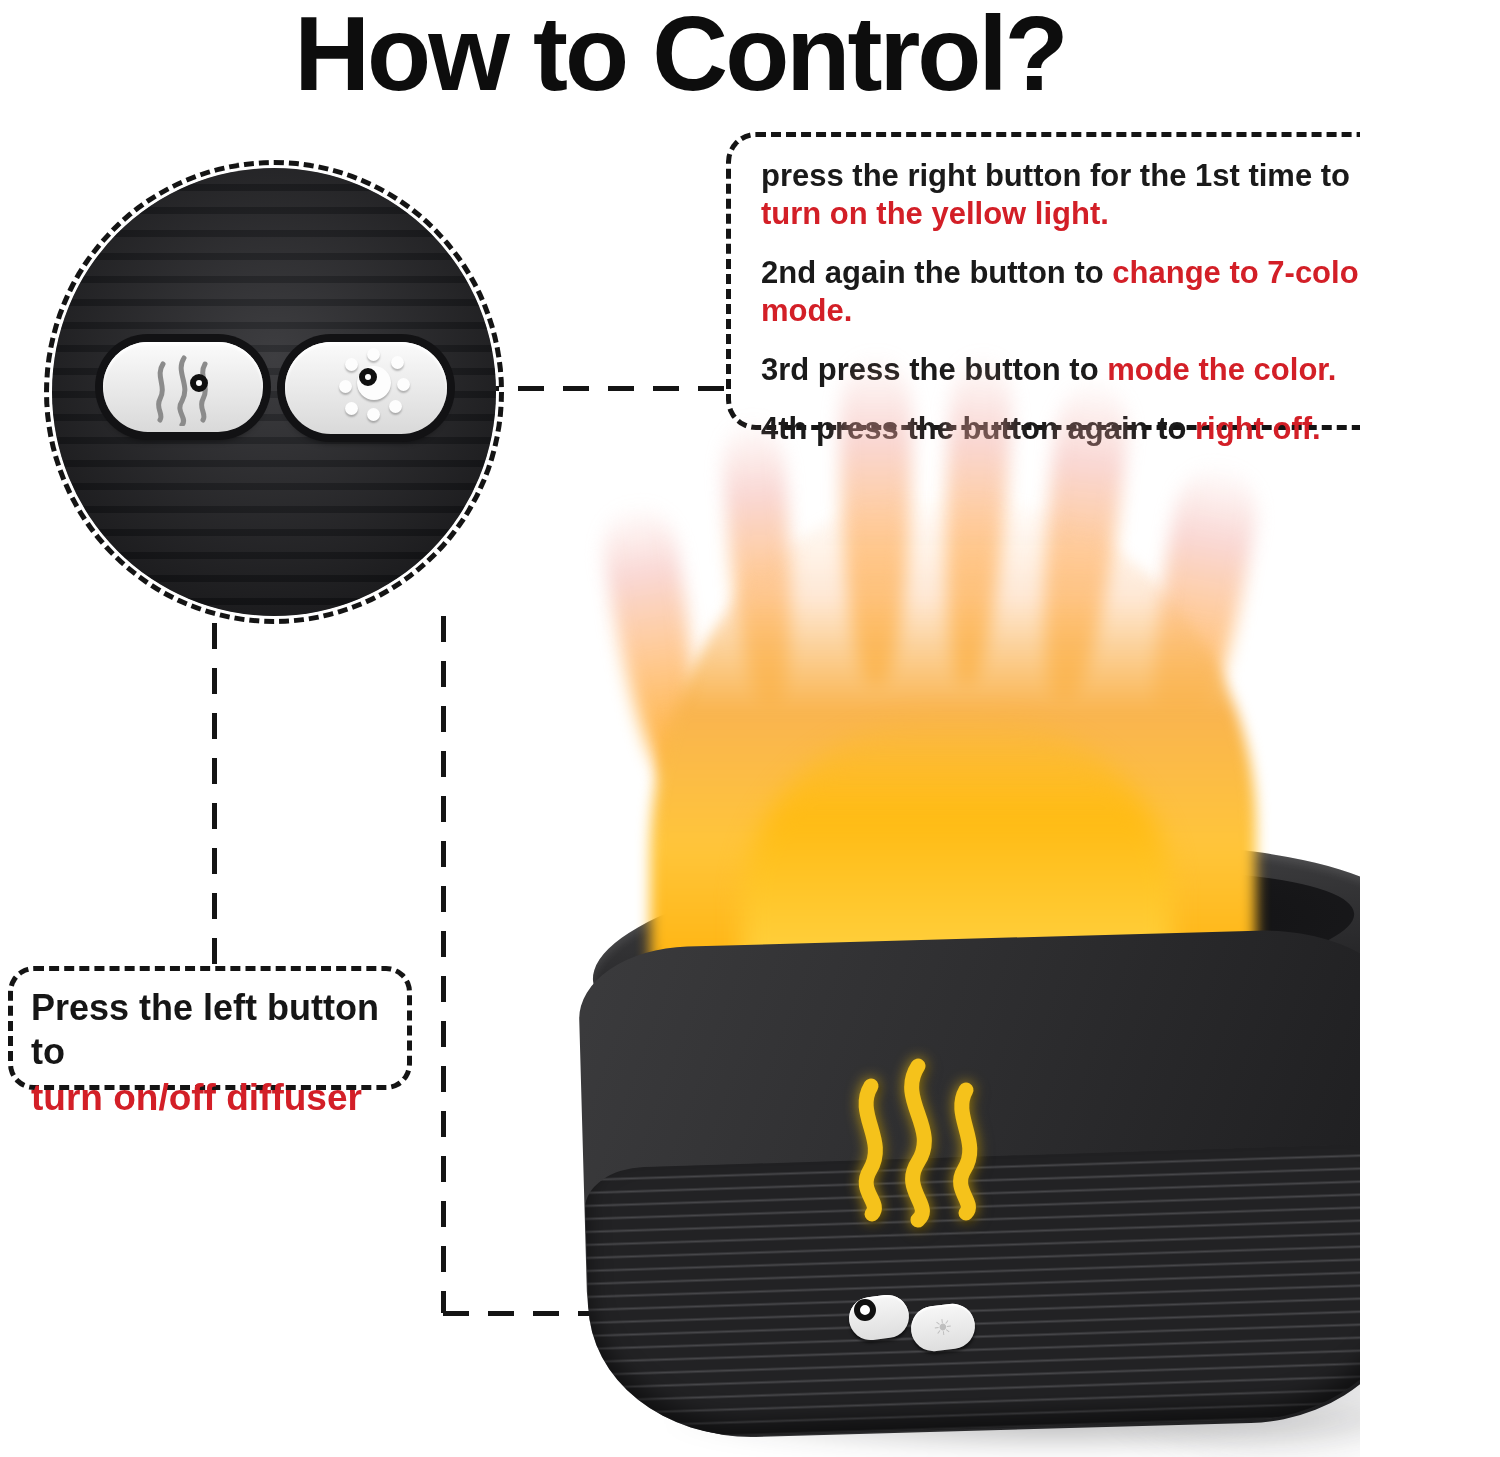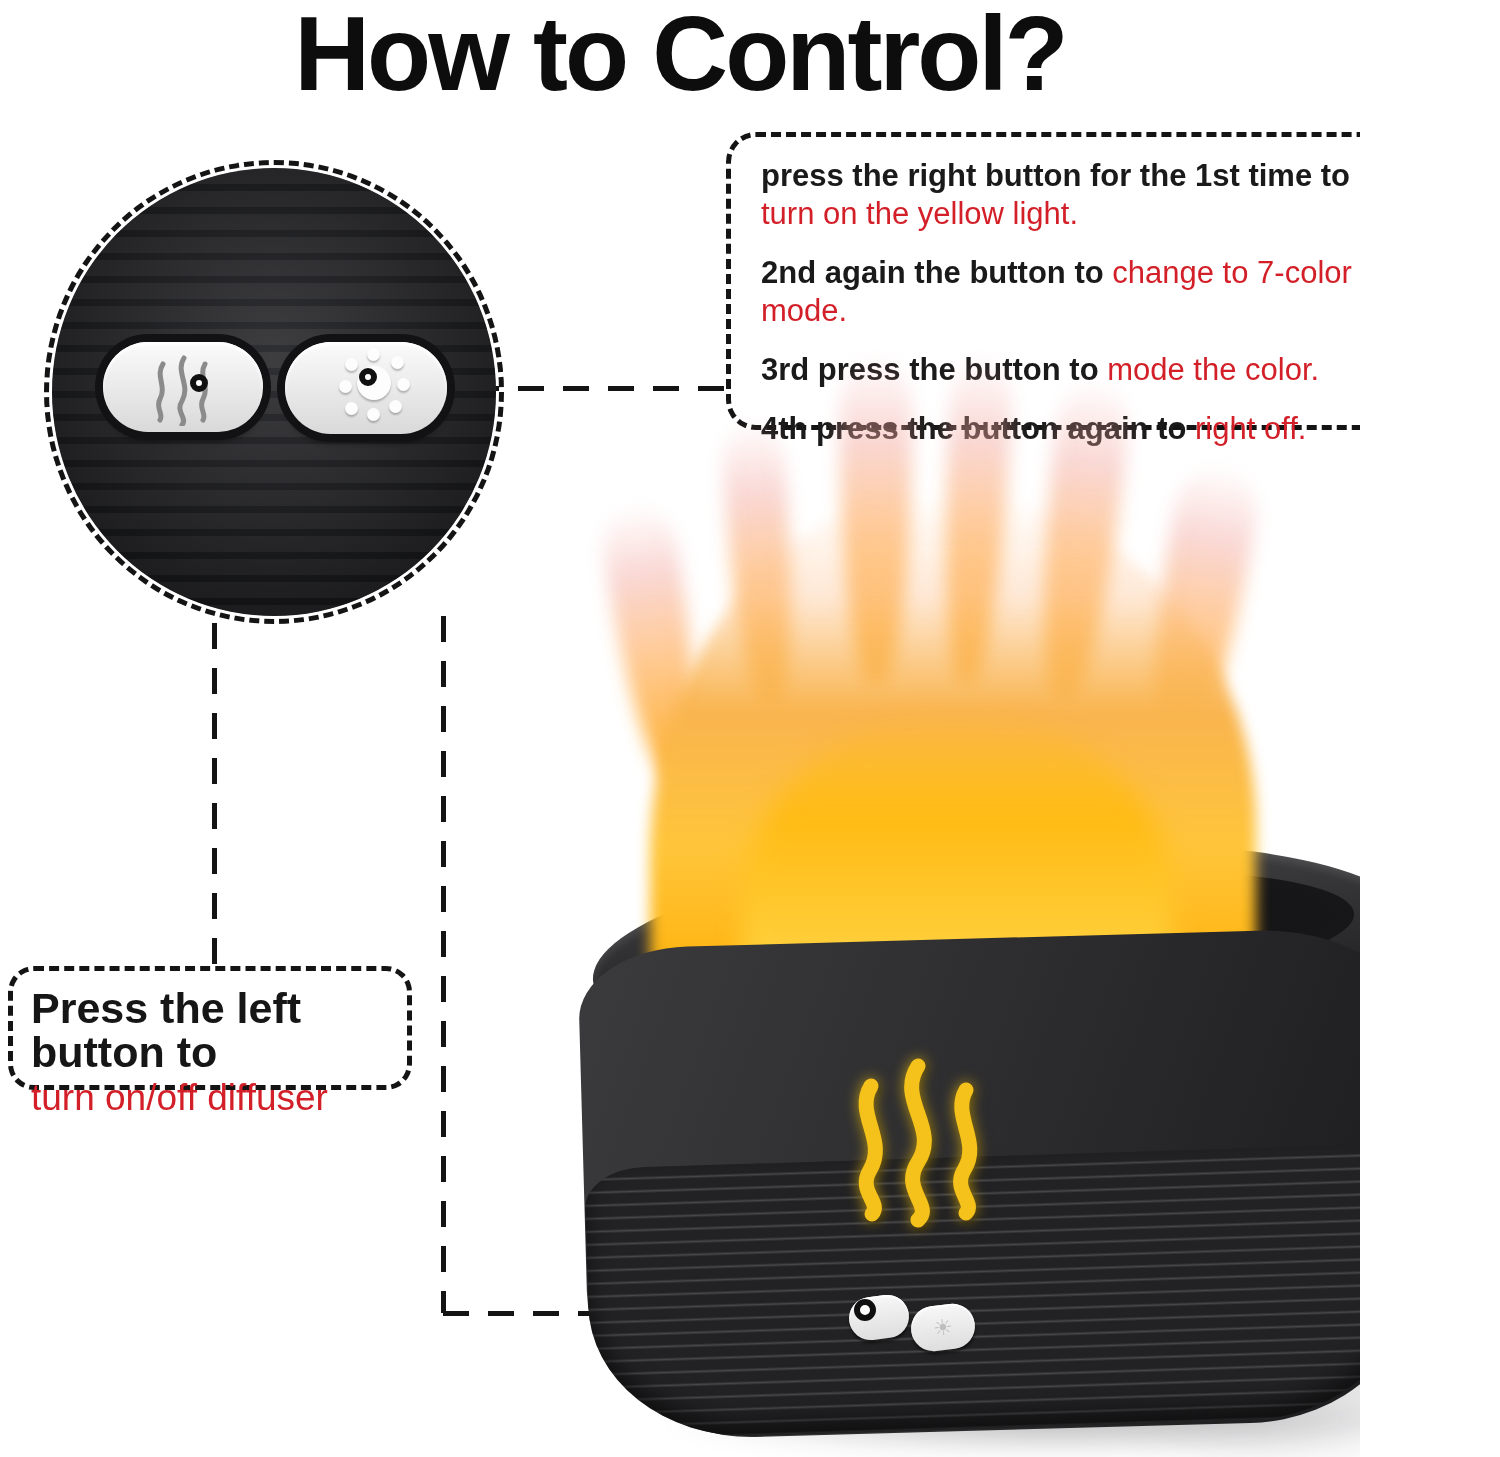--- a/index.html
+++ b/index.html
@@ -46,23 +46,23 @@
   .sun{position:absolute;border-radius:50%;background:#fdfdfd;
        box-shadow:0 2px 2px rgba(0,0,0,.25);}
   .ring-left-btn{left:87px;top:32px;width:18px;height:18px;}
   .ring-right-btn{left:74px;top:26px;width:18px;height:18px;}
 
   
   .box{position:absolute;border:5px dashed #141414;border-radius:30px;background:#fff;}
   .right-box{left:726px;top:132px;width:718px;height:298px;padding:20px 26px;}
   .right-box p{margin:0 0 21px 4px;font-size:31px;line-height:38px;font-weight:600;color:#1a1a1a;}
   .right-box p:last-child{margin-bottom:0;}
-  .red{color:var(--accent_red);font-weight:normal;}
+  .red{color:var(--accent_red);font-weight:bold;}
   .left-box{left:8px;top:966px;width:404px;height:124px;padding:15px 18px;border-radius:26px;}
-  .left-box .l1{font-size:43px;font-weight:600;color:#161616;line-height:44px;}
+  .left-box .l1{font-size:36px;font-weight:600;color:#161616;line-height:44px;}
   .left-box .l2{font-size:37px;line-height:48px;}
 
   
   .flame{position:absolute;left:612px;top:428px;width:700px;height:585px;z-index:3;}
   .flame div{position:absolute;}
   .f-core{left:38px;bottom:0;width:606px;height:520px;filter:blur(7px);
     background:linear-gradient(to top,#ffae00,#ffc53a 32%,#f9b44f 58%,rgba(253,198,150,.40) 80%,rgba(255,245,235,0));
     border-radius:48% 52% 20% 24% / 70% 64% 8% 10%;}
   .f-bright{left:130px;bottom:0;width:430px;height:300px;filter:blur(12px);
     background:linear-gradient(to top,#ffd84d,#ffbb14 65%,rgba(255,190,60,0));

